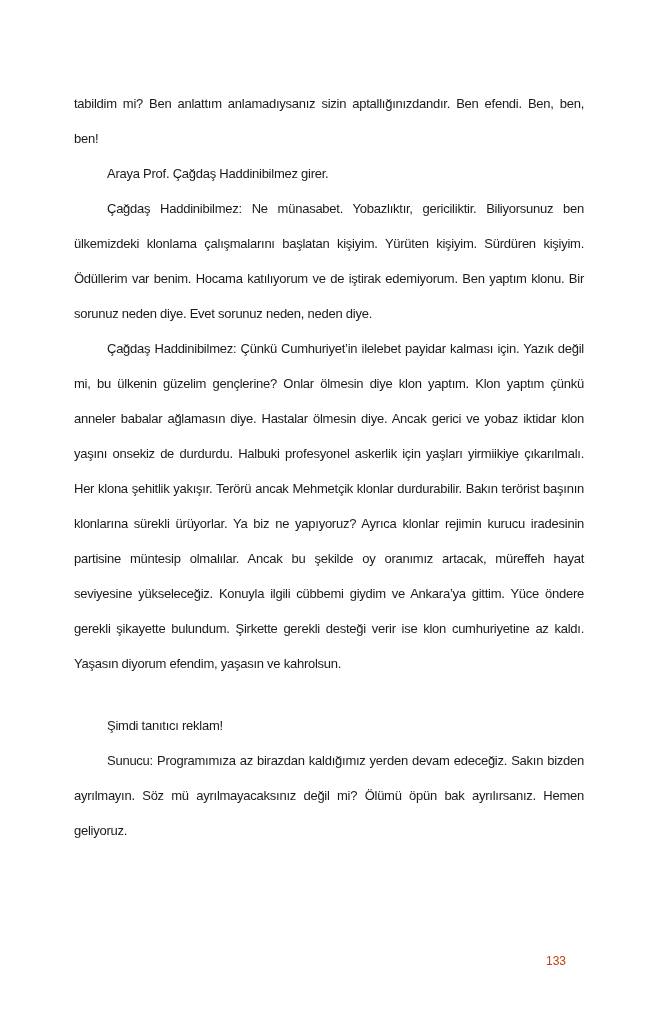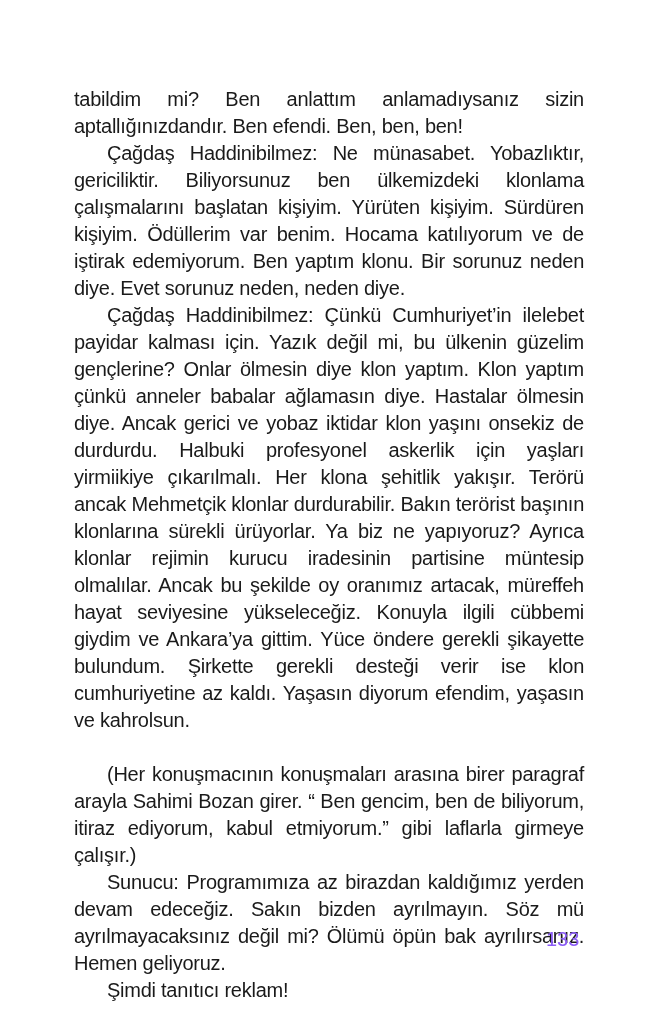--- a/index.html
+++ b/index.html
@@ -13,53 +13,53 @@
       position: relative;
       overflow: hidden;
       font-family: "Liberation Sans", "DejaVu Sans", sans-serif;
       color: #1a1a1a;
     }
     .page-text {
       position: absolute;
       left: 74px;
       top: 86px;
       width: 510px;
-      font-size: 20px;
-      line-height: 27px;
+      font-size: 13px;
+      line-height: 35px;
       letter-spacing: -0.25px;
     }
     .para {
       margin: 0;
       text-align: justify;
       hyphens: manual;
     }
     .para.indent {
       text-indent: 33px;
     }
     .para.first {
       text-indent: 0;
     }
     .gap {
       height: 27px;
     }
     .page-number {
       position: absolute;
       left: 546px;
-      top: 928px;
-      font-size: 20px;
+      top: 950px;
+      font-size: 12px;
       line-height: 22px;
-      color: #8b5cf6;
+      color: #c2410c;
     }
   </style>
 </head>
 <body>
 
 <div class="page-text">
   <p class="para first">tabildim mi? Ben anlattım anlamadıysanız sizin aptallığınızdandır. Ben efendi. Ben, ben, ben!</p>
+  <p class="para indent">Araya Prof. Çağdaş Haddinibilmez girer.</p>
   <p class="para indent">Çağdaş Haddinibilmez: Ne münasabet. Yobazlıktır, gericilik­tir. Biliyorsunuz ben ülkemizdeki klonlama çalışmalarını başlatan kişiyim. Yürüten kişiyim. Sürdüren kişiyim. Ödüllerim var benim. Hocama katılıyorum ve de iştirak edemiyorum. Ben yaptım klonu. Bir sorunuz neden diye. Evet sorunuz neden, neden diye.</p>
   <p class="para indent">Çağdaş Haddinibilmez: Çünkü Cumhuriyet’in ilelebet payidar kalması için. Yazık değil mi, bu ülkenin güzelim gençlerine? Onlar ölmesin diye klon yaptım. Klon yaptım çünkü anneler babalar ağ­lamasın diye. Hastalar ölmesin diye. Ancak gerici ve yobaz iktidar klon yaşını onsekiz de durdurdu. Halbuki profesyonel askerlik için yaşları yirmiikiye çıkarılmalı. Her klona şehitlik yakışır. Terörü ancak Mehmetçik klonlar durdurabilir. Bakın terörist başının klonlarına sürekli ürüyorlar. Ya biz ne yapıyoruz? Ayrıca klonlar rejimin kurucu iradesinin partisine müntesip olmalılar. Ancak bu şekilde oy oranı­mız artacak, müreffeh hayat seviyesine yükseleceğiz. Konuyla ilgili cübbemi giydim ve Ankara’ya gittim. Yüce öndere gerekli şikayette bulundum. Şirkette gerekli desteği verir ise klon cumhuriyetine az kaldı. Yaşasın diyorum efendim, yaşasın ve kahrolsun.</p>
   <div class="gap"></div>
-  <p class="para indent">(Her konuşmacının konuşmaları arasına birer paragraf arayla Sahimi Bozan girer. “ Ben gencim, ben de biliyorum, itiraz ediyo­rum, kabul etmiyorum.” gibi laflarla girmeye çalışır.)</p>
+  <p class="para indent">Şimdi tanıtıcı reklam!</p>
   <p class="para indent">Sunucu: Programımıza az birazdan kaldığımız yerden devam edeceğiz. Sakın bizden ayrılmayın. Söz mü ayrılmayacaksınız değil mi? Ölümü öpün bak ayrılırsanız. Hemen geliyoruz.</p>
-  <p class="para indent">Şimdi tanıtıcı reklam!</p>
 </div>
 
 <div class="page-number">133</div>
 
 </body></html>

